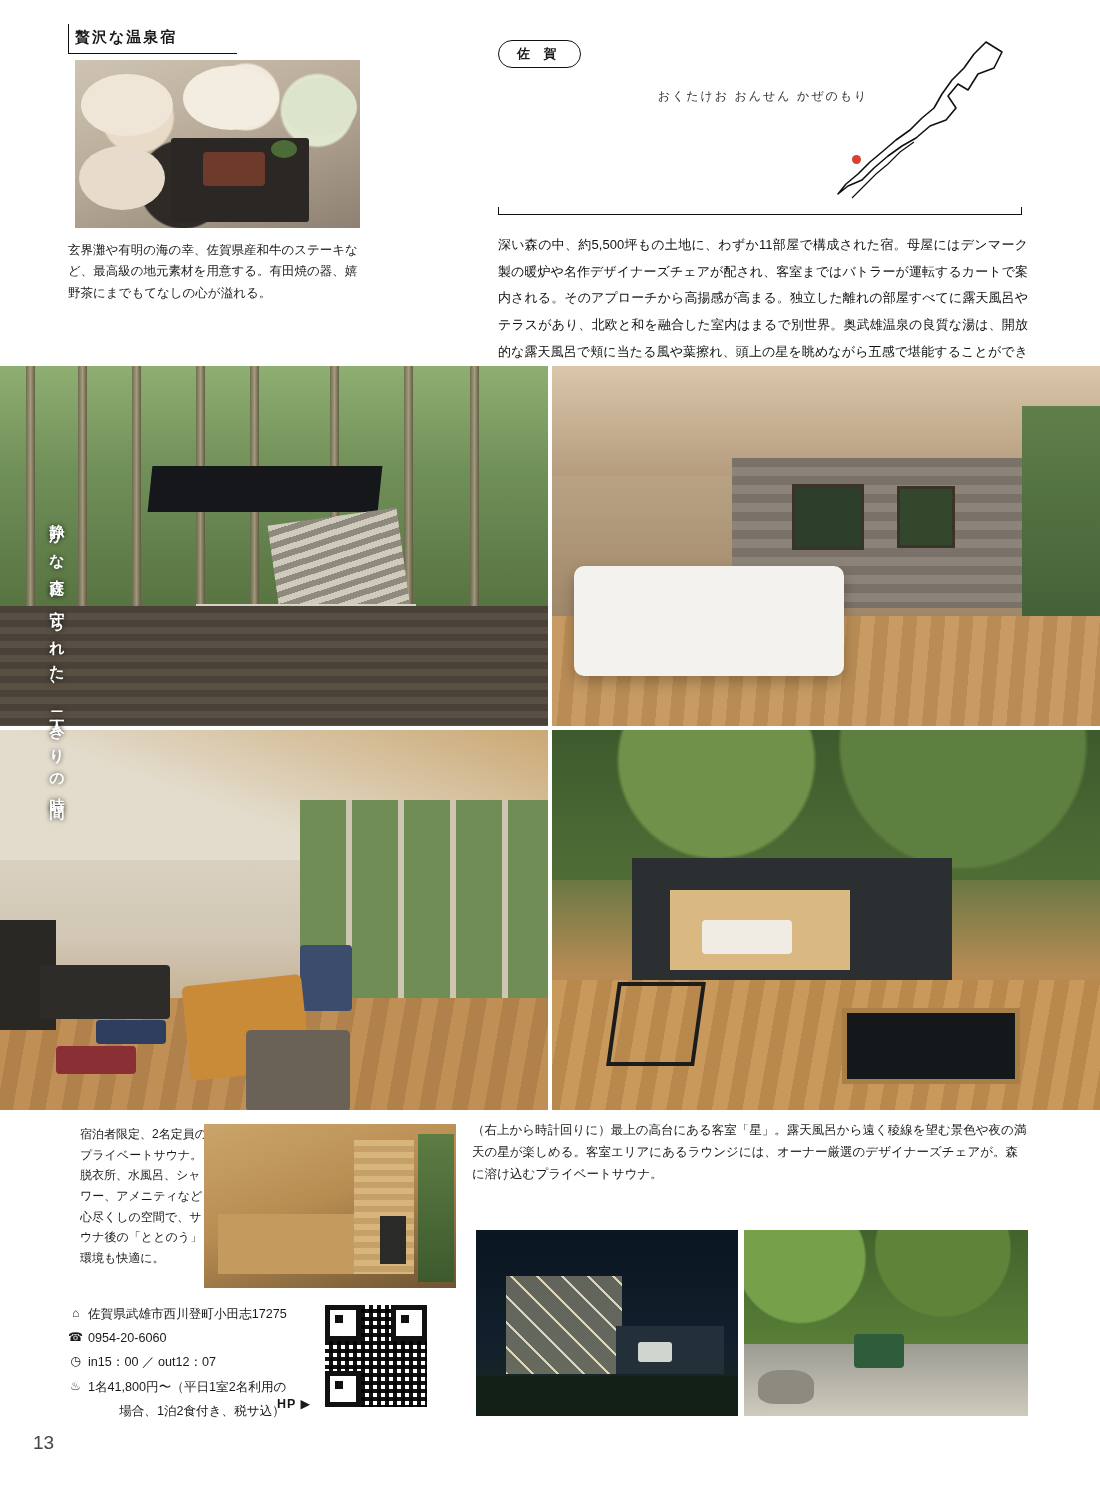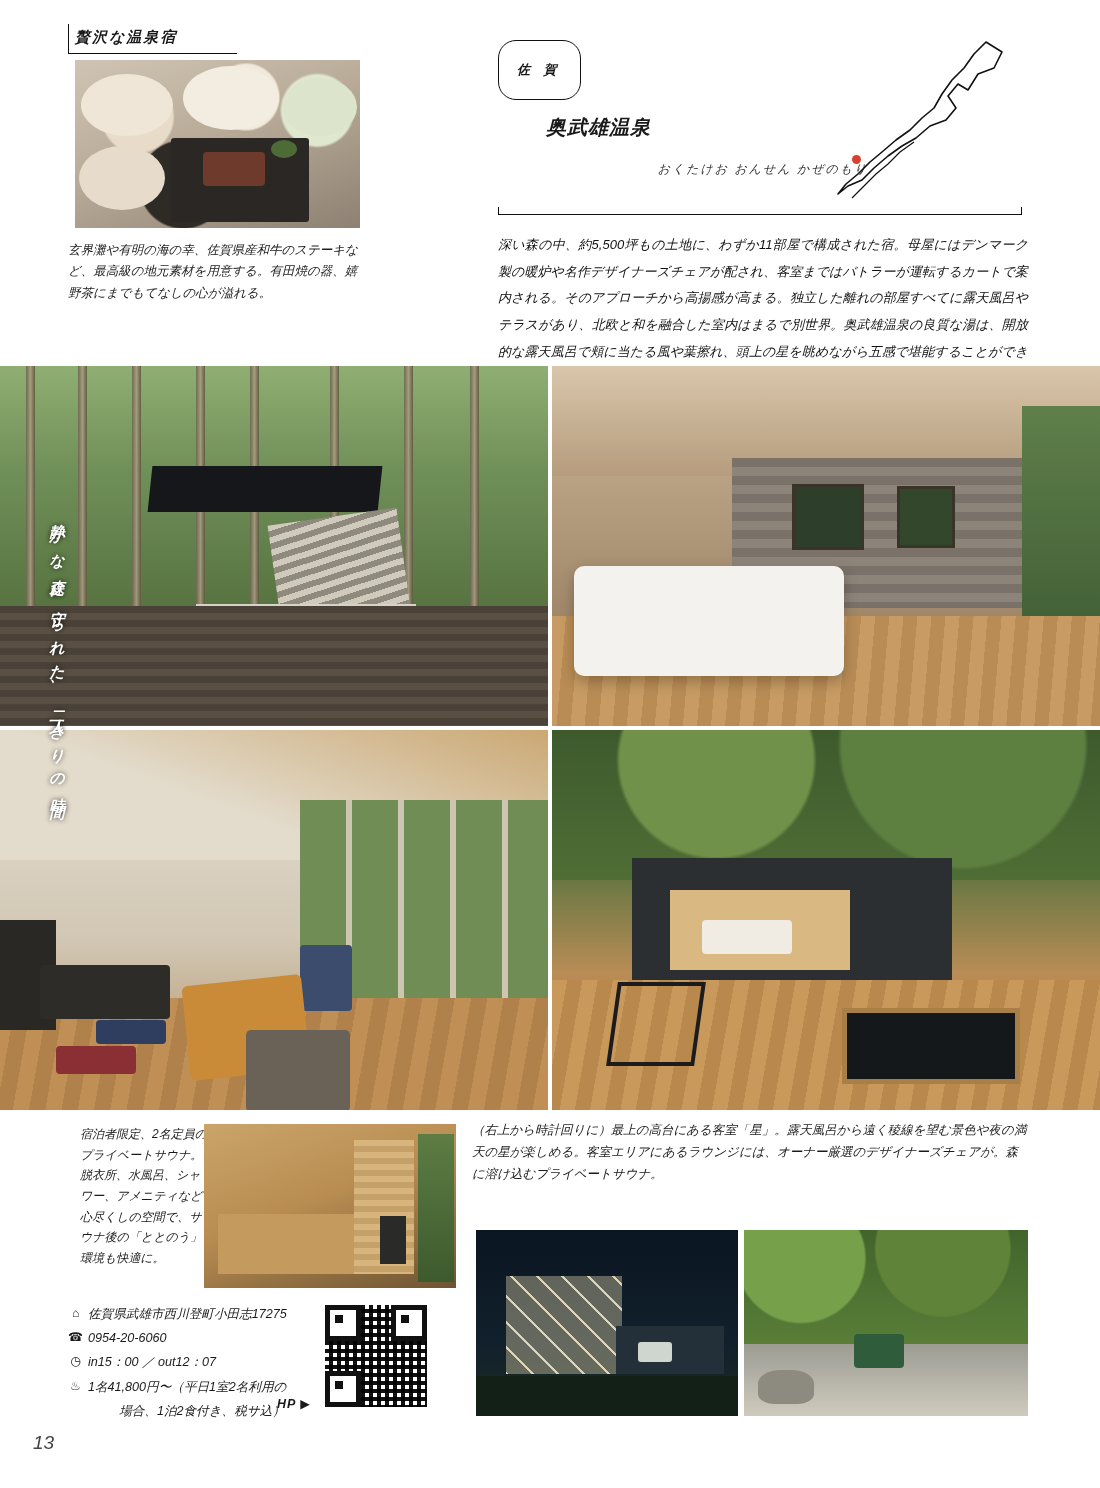--- a/index.html
+++ b/index.html
@@ -3,21 +3,21 @@
 <meta charset="utf-8">
 <style>
   html,body{margin:0;padding:0;}
   body{
     width:1100px;height:1488px;position:relative;
     background:#ffffff;
     font-family:"Liberation Sans","DejaVu Sans",sans-serif;
     color:#1a1a1a;
     overflow:hidden;
   }
-  .page{position:absolute;inset:0;font-style:italic;}
+  .page{position:absolute;inset:0;}
 
   
   .kicker{
     position:absolute;left:68px;top:24px;width:160px;
     font-size:15px;letter-spacing:2px;font-weight:700;
     padding:4px 2px 6px 6px;
     border-bottom:1.5px solid #111;border-left:1.5px solid #111;
   }
   .food-photo{
     position:absolute;left:75px;top:60px;width:285px;height:168px;
@@ -39,21 +39,21 @@
   .food-photo .garnish{position:absolute;left:196px;top:80px;width:26px;height:18px;background:#4c6b37;border-radius:50%;}
   .cap-food{
     position:absolute;left:68px;top:240px;width:296px;
     font-size:12.5px;line-height:1.7;color:#222;
   }
 
   
   .head-right{position:absolute;left:498px;top:40px;width:530px;}
   .pref-badge{
     display:inline-block;border:1.2px solid #111;border-radius:18px;
-    padding:20px 18px;font-size:13px;letter-spacing:5px;font-weight:700;
+    padding:4px 18px;font-size:13px;letter-spacing:5px;font-weight:700;
   }
   .onsen-name{
     margin-top:14px;margin-left:48px;font-size:20px;font-weight:700;letter-spacing:1px;
   }
   .main-title{
     margin-top:14px;margin-left:10px;font-size:40px;font-weight:700;letter-spacing:3px;text-align:center;
   }
   .ruby{
     margin-top:20px;text-align:center;font-size:12px;letter-spacing:2px;color:#333;
   }
@@ -202,21 +202,20 @@
       <div class="plate p3"></div>
       <div class="plate p4"></div>
     <div class="slate"></div>
       <div class="meat"></div>
       <div class="garnish"></div>
   </div>
   <div class="cap-food">玄界灘や有明の海の幸、佐賀県産和牛のステーキなど、最高級の地元素材を用意する。有田焼の器、嬉野茶にまでもてなしの心が溢れる。</div>
 
   <div class="head-right">
     <span class="pref-badge">佐 賀</span>
-    <div class="onsen-name">奥武雄温泉</div>
     <div class="ruby">おくたけお おんせん かぜのもり</div>
   </div>
   <div class="rule"></div>
 
   <svg class="map-japan" viewBox="0 0 200 180">
     <path d="M168 8 L184 18 L176 34 L160 40 L150 56 L140 50 L130 62 L138 74 L128 86 L112 92 L98 104 L84 112 L70 122 L56 134 L44 146 L30 152 L20 160 L28 150 L40 140 L52 128 L64 118 L78 106 L92 96 L104 84 L116 74 L124 60 L134 46 L146 34 L156 20 Z" fill="none" stroke="#111" stroke-width="1.6" stroke-linejoin="round"></path>
     <path d="M96 108 L82 118 L70 130 L58 140 L48 150 L40 158 L34 164" fill="none" stroke="#111" stroke-width="1.2"></path>
   </svg>
   <div class="map-dot"></div>
 

